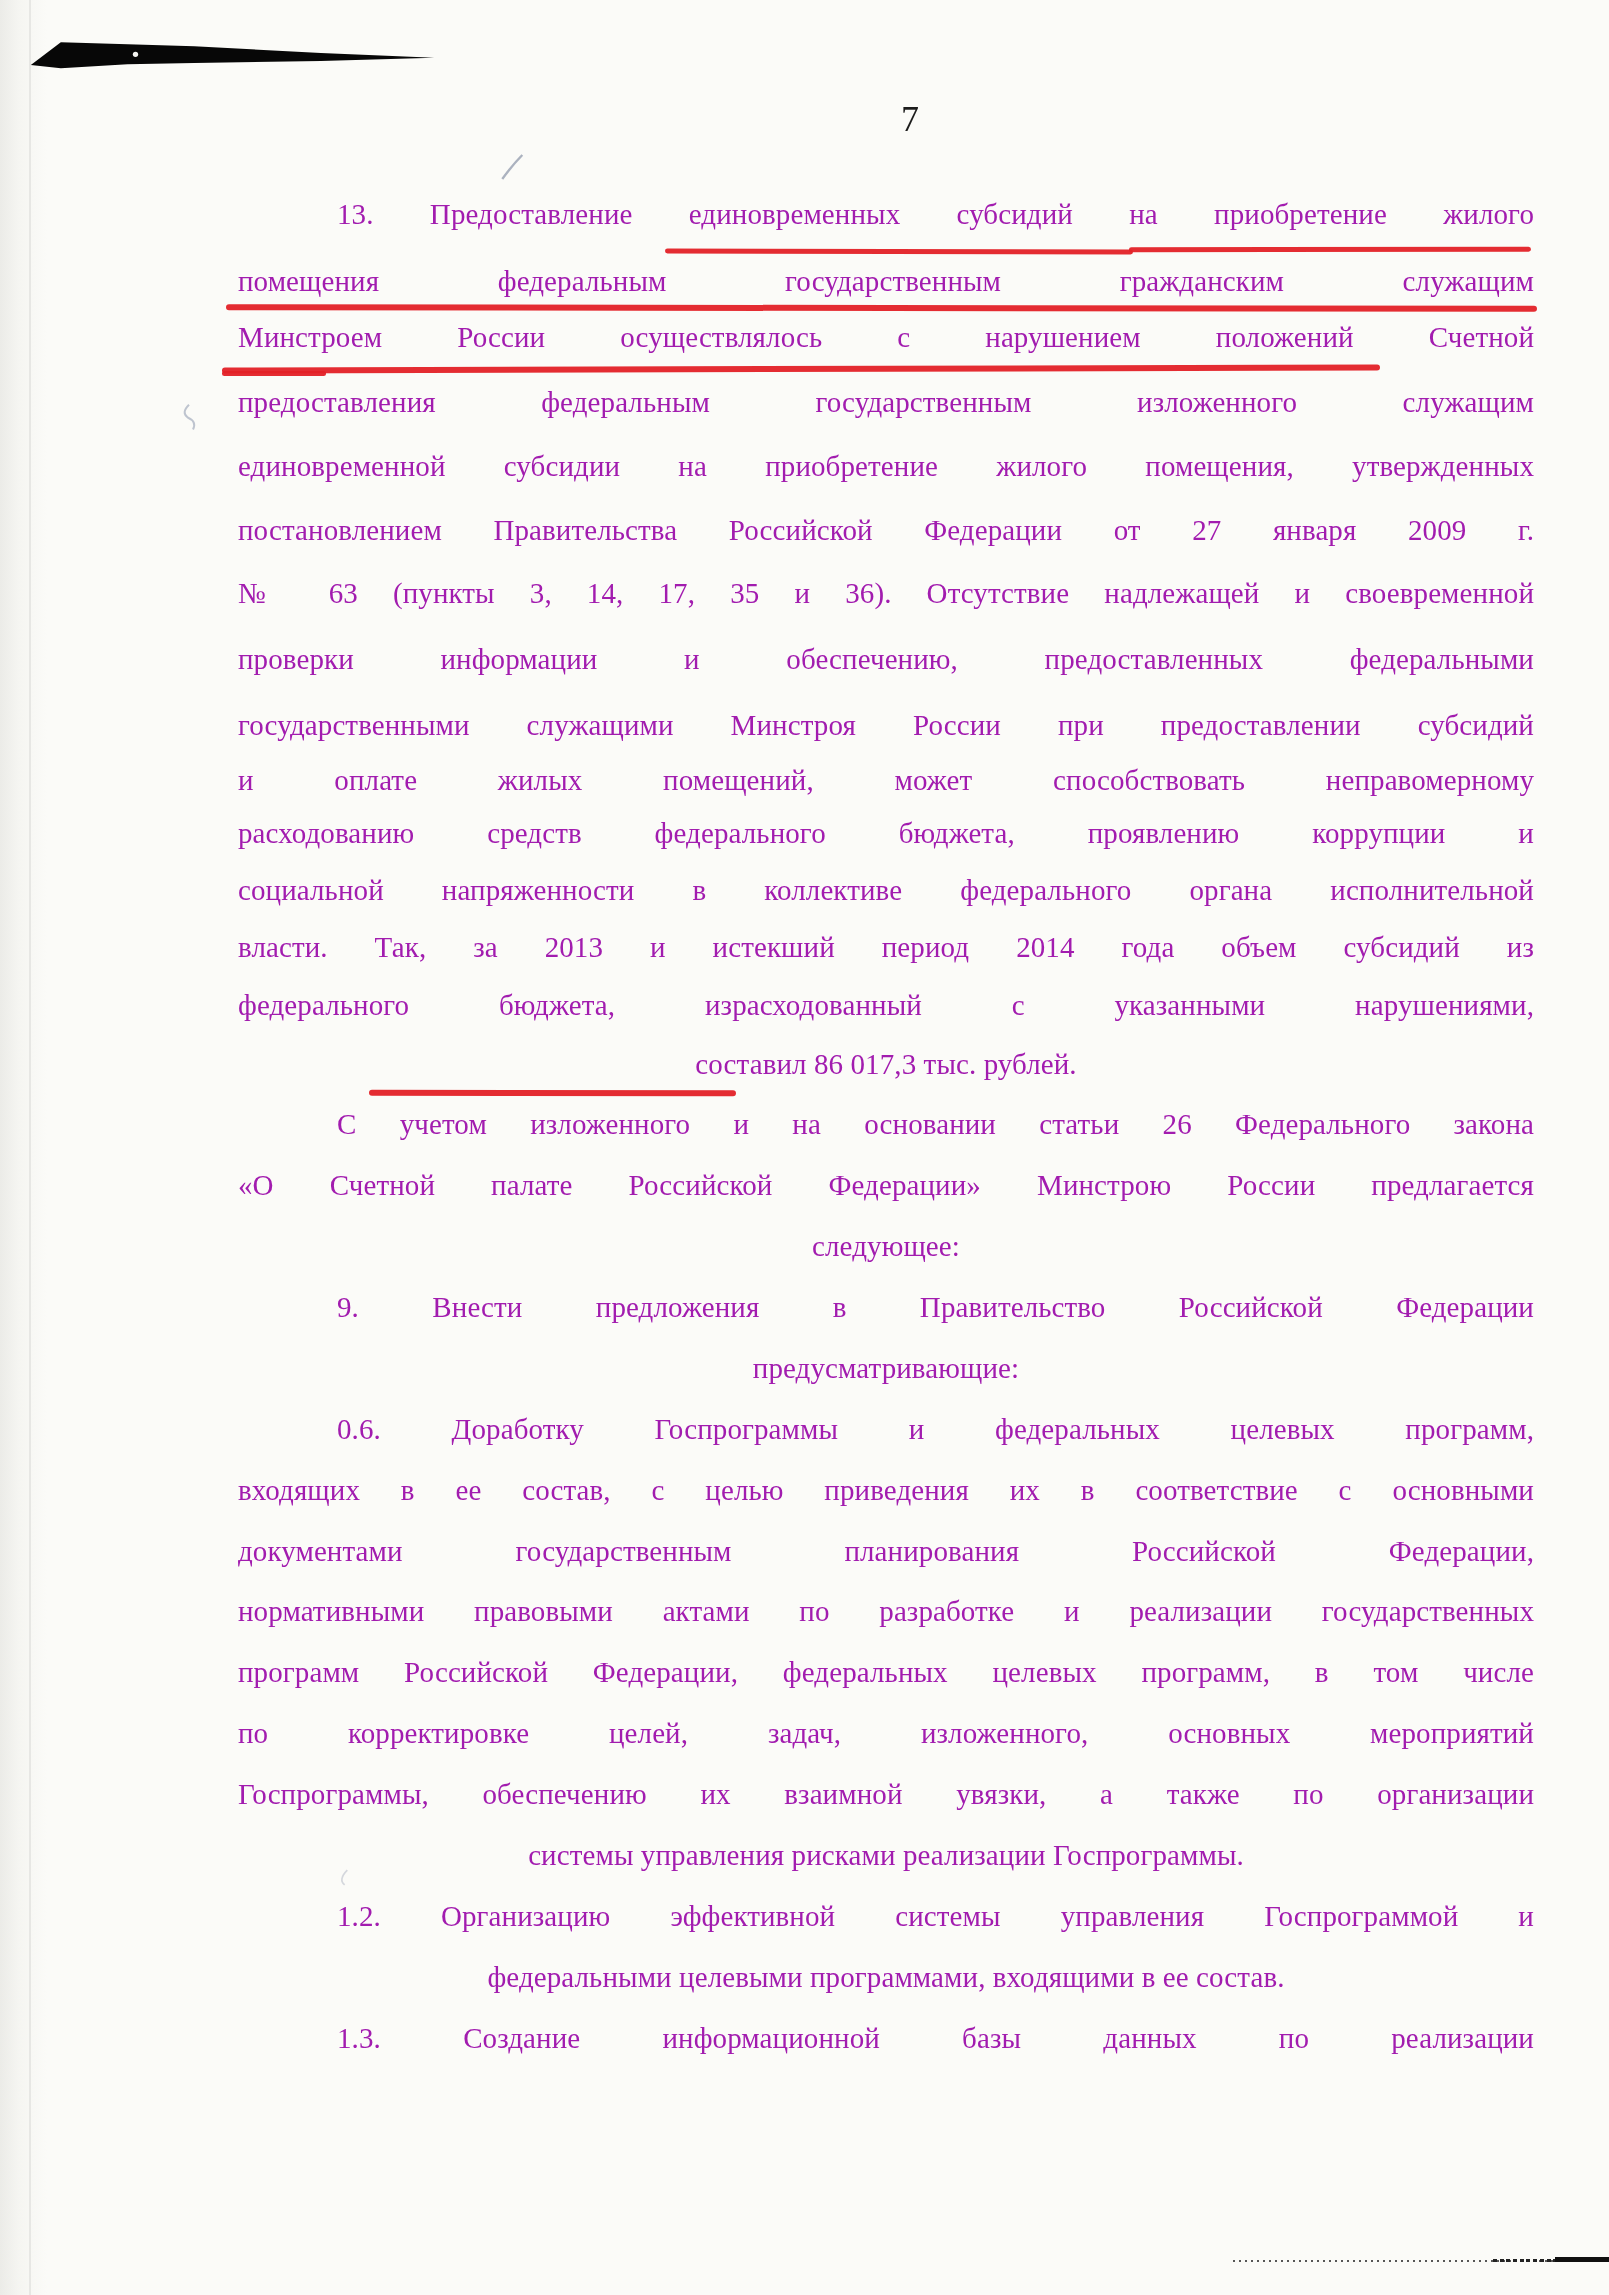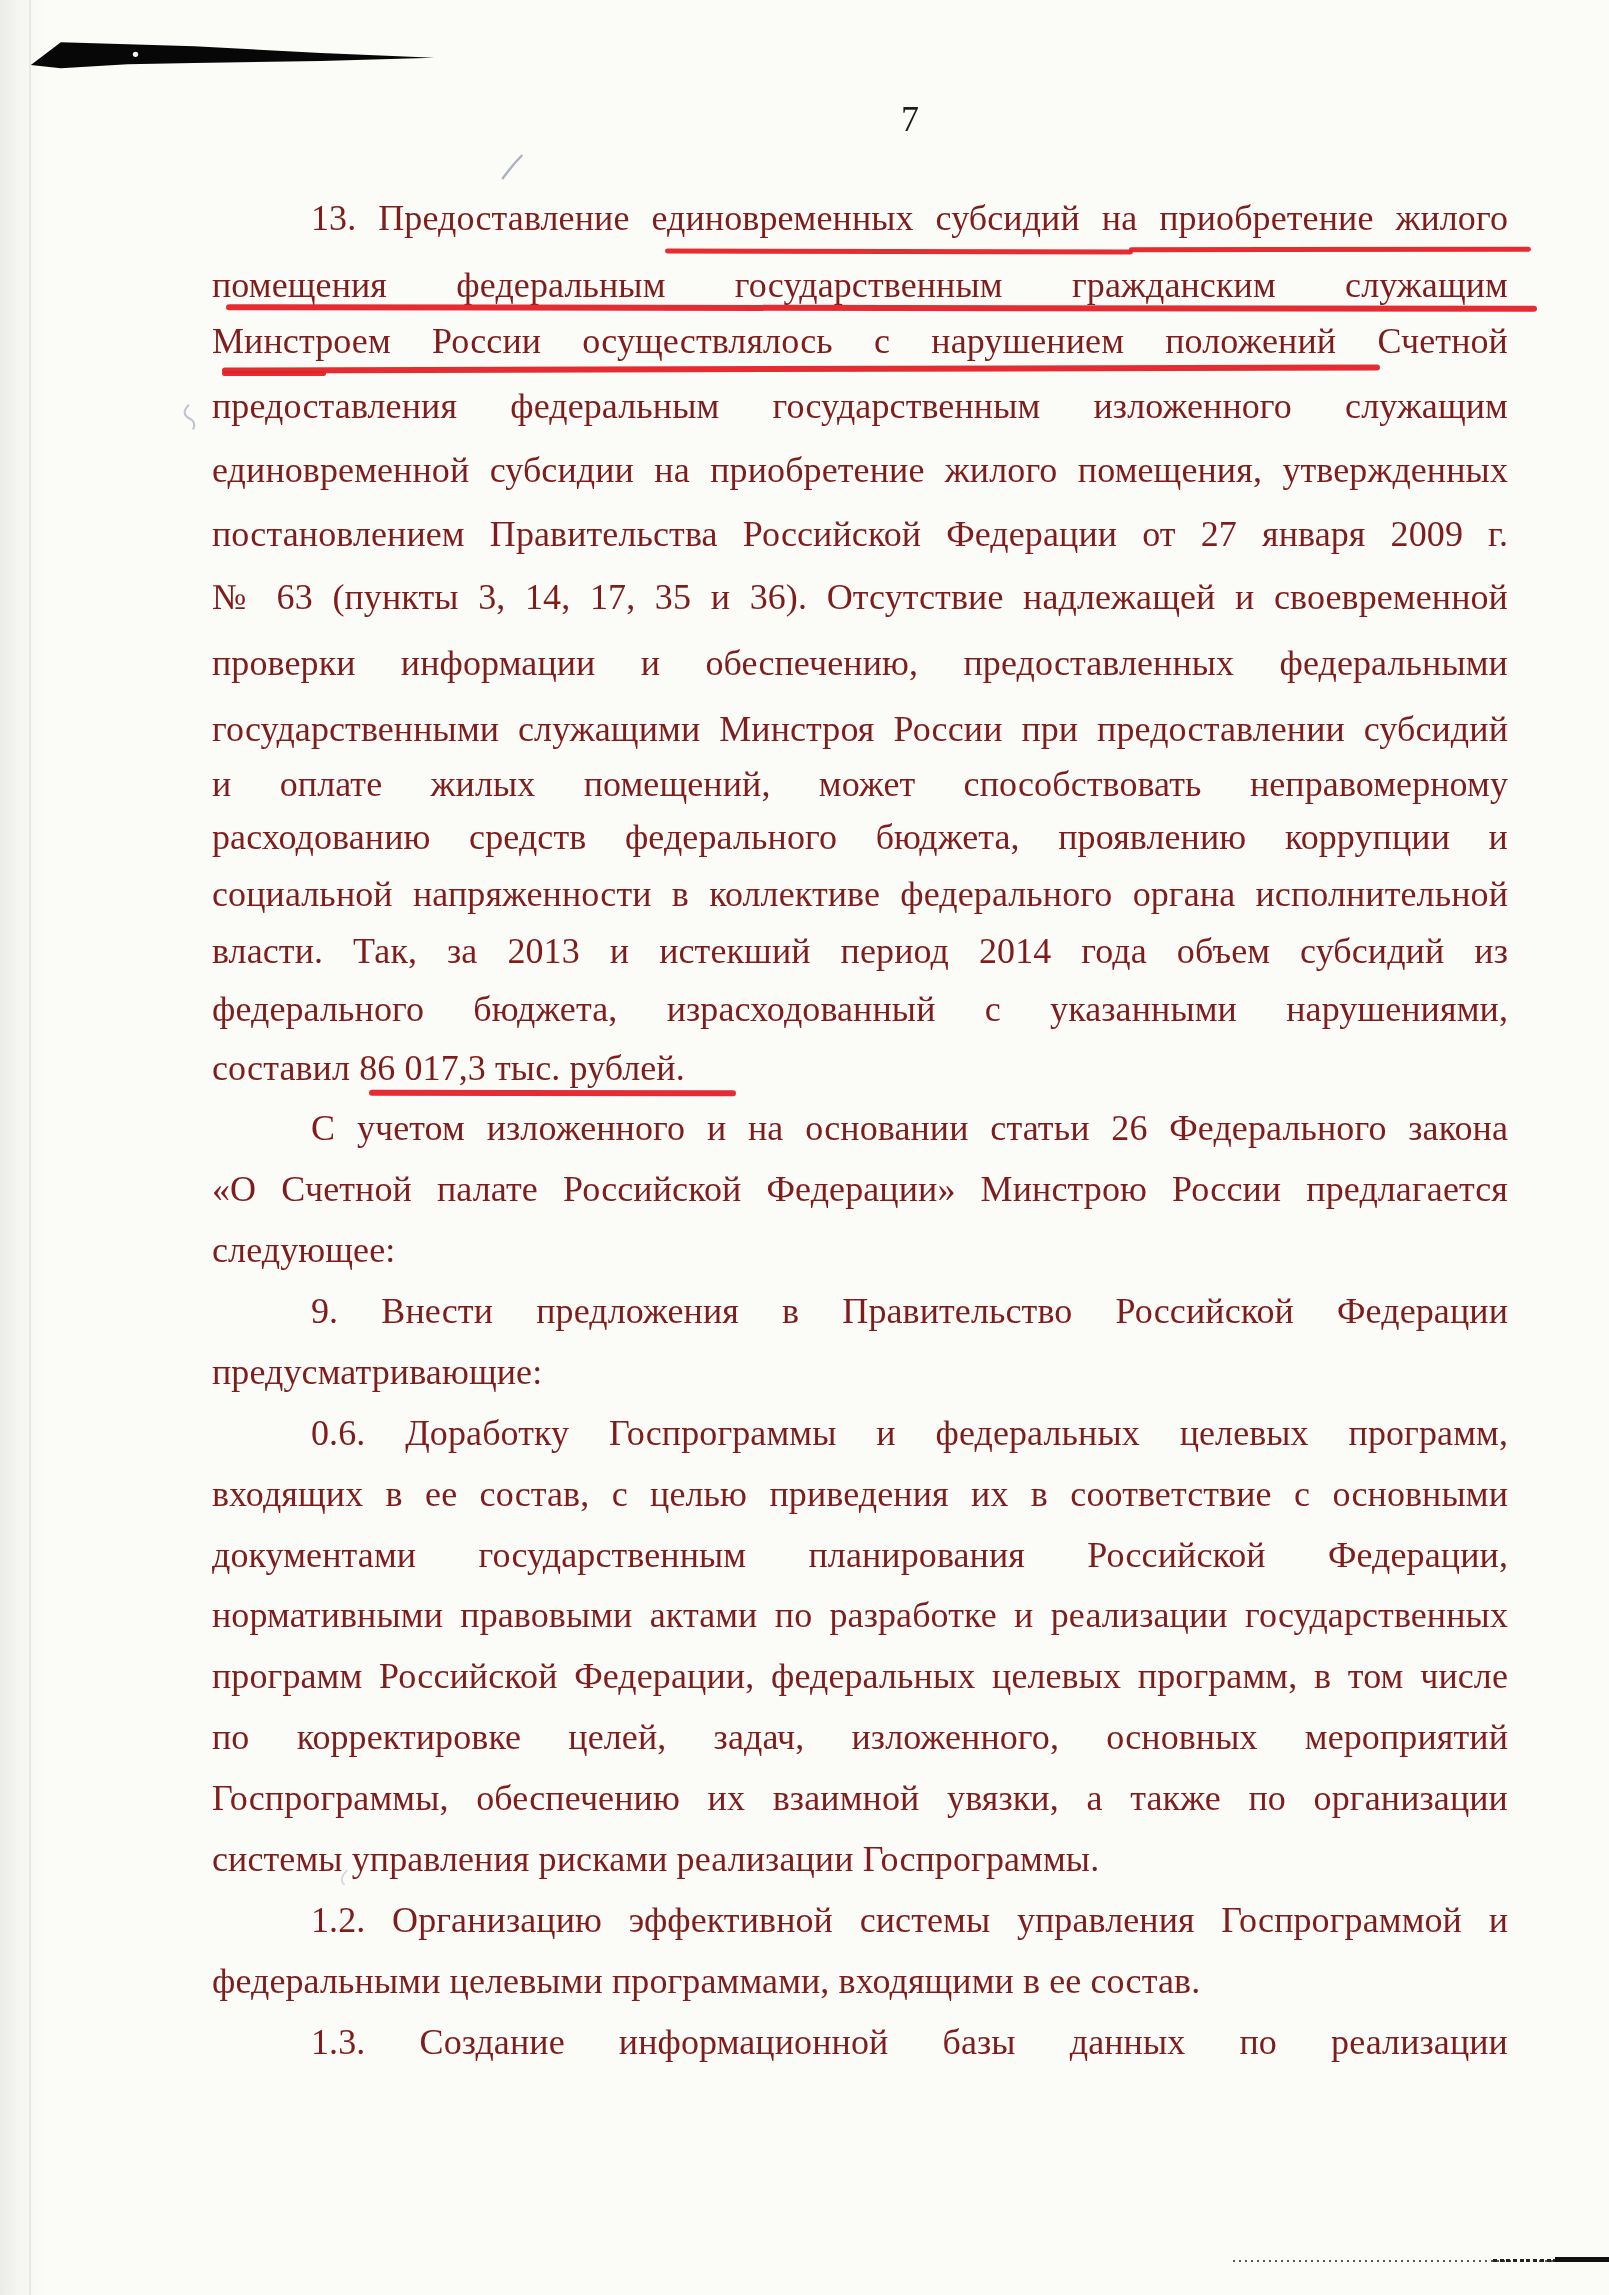--- a/index.html
+++ b/index.html
@@ -16,27 +16,27 @@
   }
   .scan-band-line{
     position:absolute;left:29px;top:0;width:2px;height:2295px;
     background:#dcdcd8;opacity:.6;
   }
   .page-number{
     position:absolute;left:901px;top:98px;
     font-size:36px;color:#1c1c1c;
   }
   .ln{
-    position:absolute;left:212px;width:1296px;
-    font-size:36px;line-height:1.12;color:#7f1d1d;
+    position:absolute;left:238px;width:1296px;
+    font-size:29px;line-height:1.12;color:#a21caf;
     letter-spacing:0.1px;
     text-rendering:optimizeLegibility;
   }
   .j{text-align:justify;text-align-last:justify;}
-  .l{text-align:left;}
+  .l{text-align:center;}
   .indent{padding-left:99px;box-sizing:border-box;}
   .red-underline{
     position:absolute;border-radius:3.3px;opacity:.95;
   }
   .dotline{
     position:absolute;left:1233px;top:2260px;width:321px;height:2px;
     background:repeating-linear-gradient(90deg,#3a3a3a 0 2px,rgba(0,0,0,0) 2px 6px);
     opacity:.85;
   }
   .dotline-mid{

